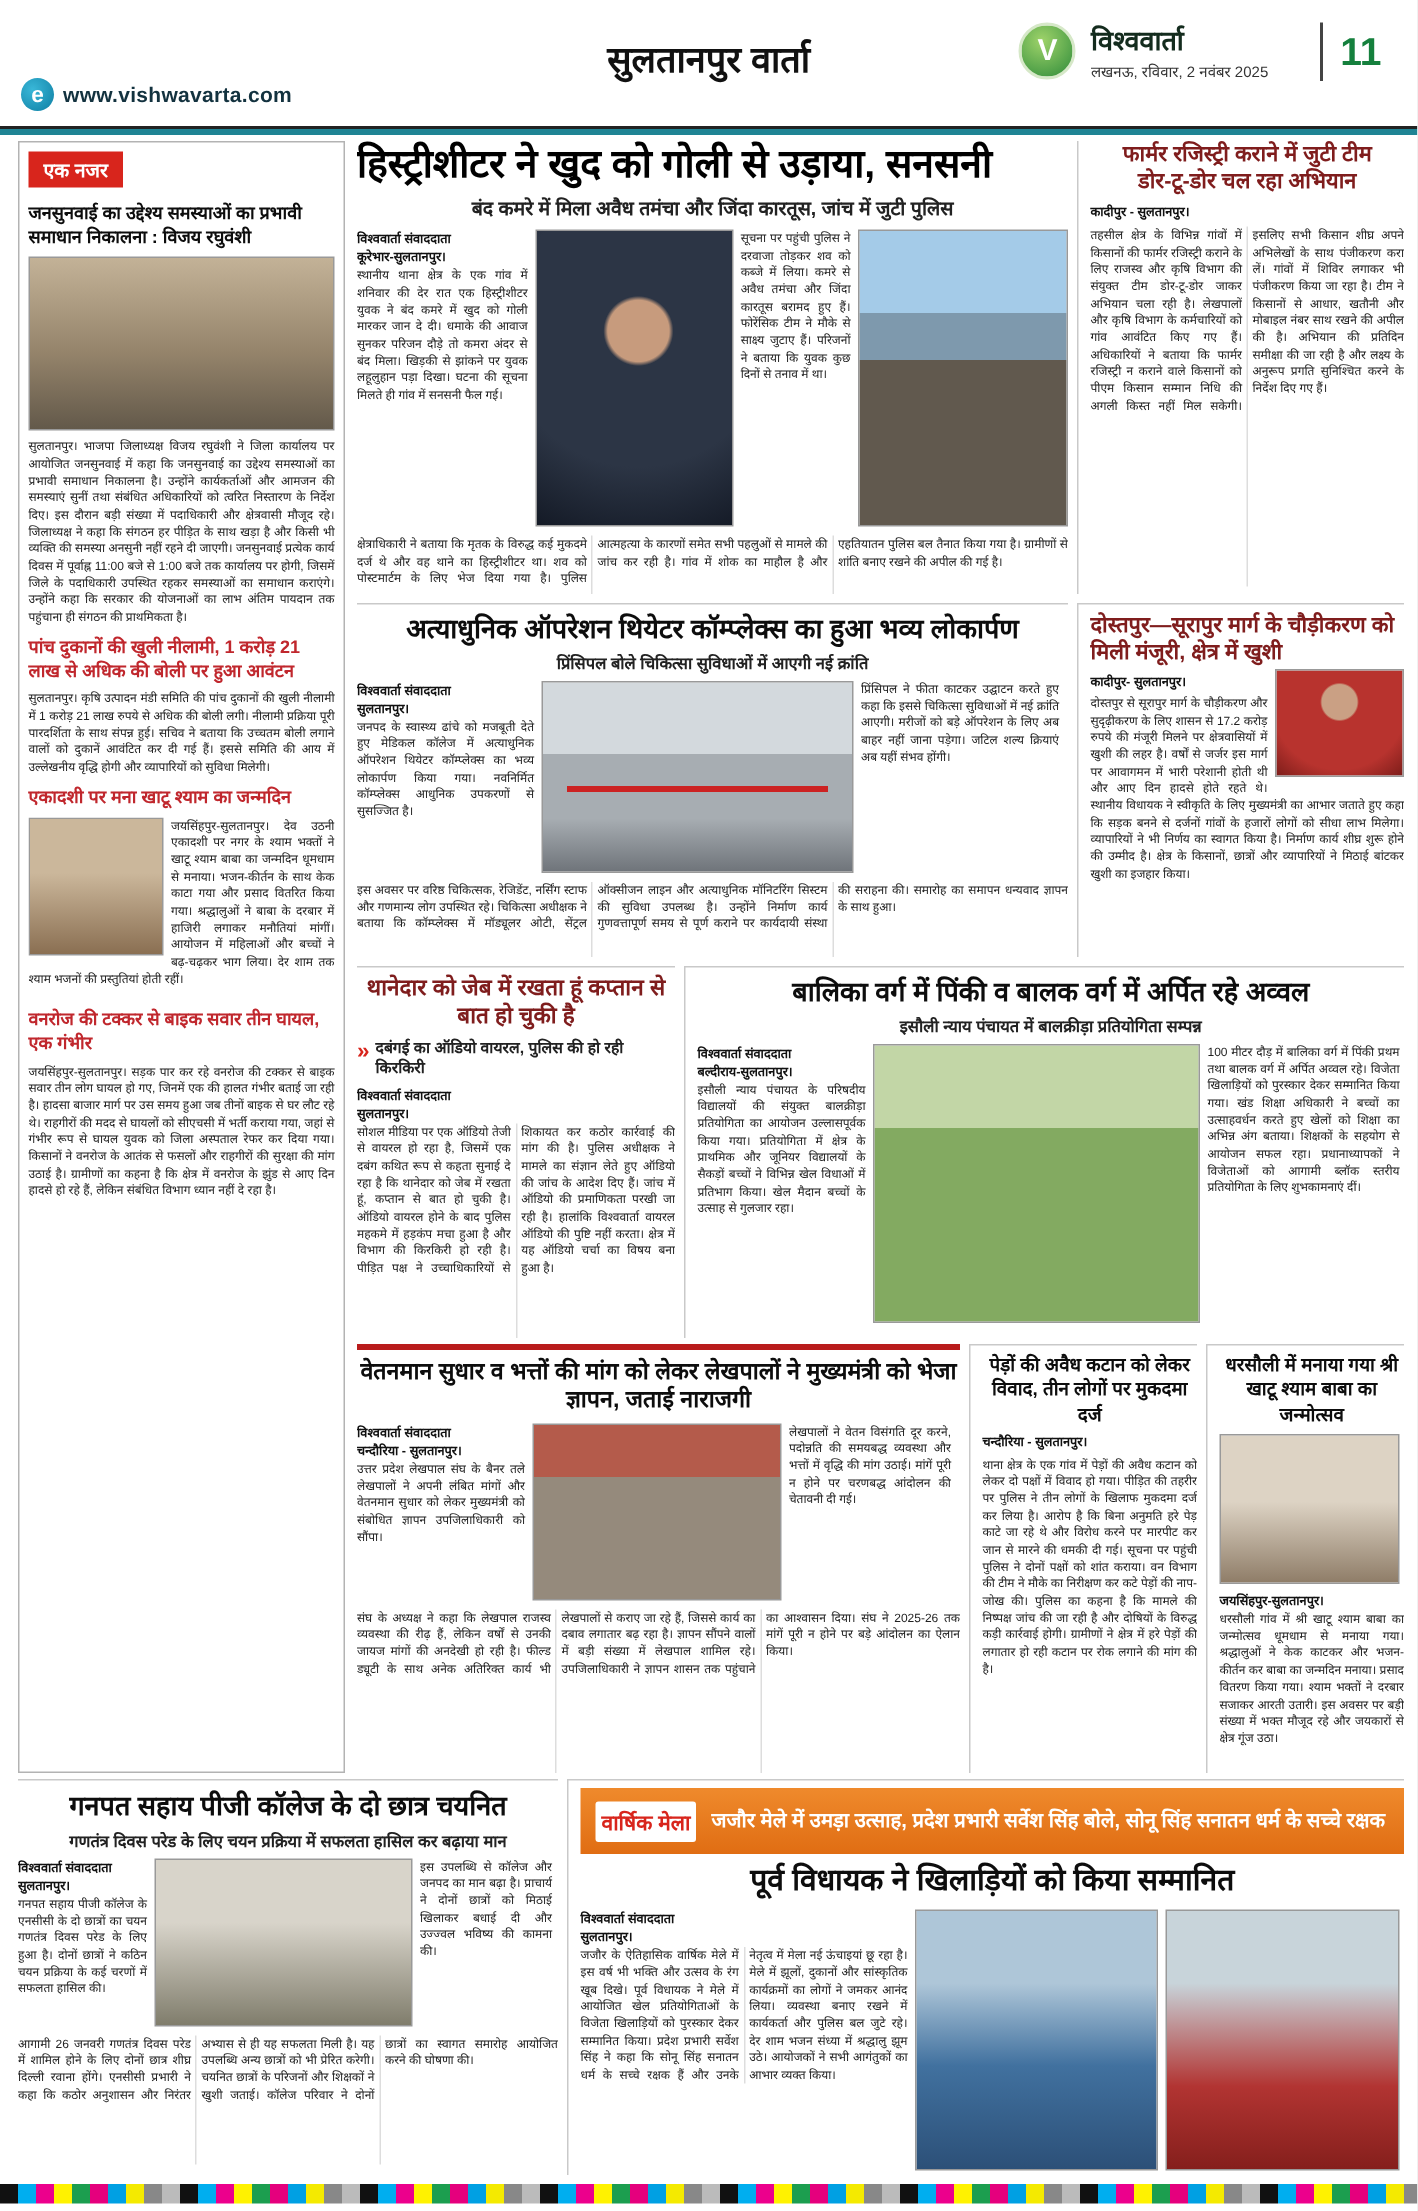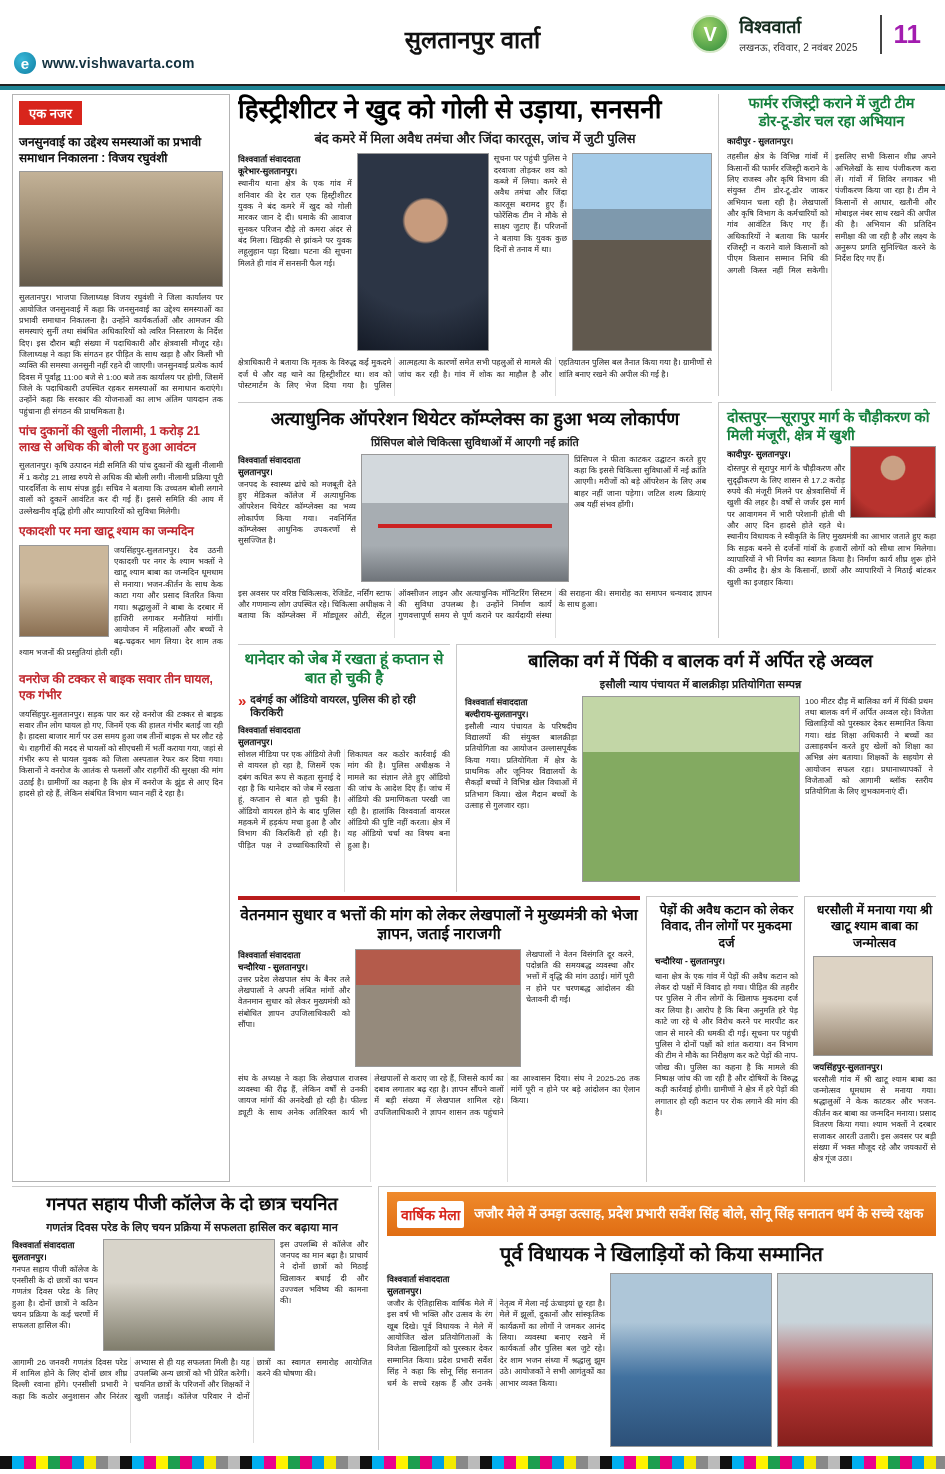--- a/index.html
+++ b/index.html
@@ -11,27 +11,27 @@
   .hd { position:absolute; left:0; top:0; width:945px; height:86px; border-bottom:2px solid #222; }
   .hd::after { content:""; position:absolute; left:0; bottom:-6px; width:945px; height:4px; background:#1f8494; }
   .hd-left { position:absolute; left:14px; bottom:10px; display:flex; align-items:center; gap:6px; }
   .elogo { width:22px; height:22px; border-radius:50%; background:radial-gradient(circle at 35% 35%, #39b7d8, #0f7fa3); color:#fff; font-weight:bold; font-size:15px; display:flex; align-items:center; justify-content:center; }
   .site { font-weight:bold; font-size:14px; color:#13323f; letter-spacing:.2px; }
   .hd-center { position:absolute; left:0; right:0; top:22px; text-align:center; font-size:24px; font-weight:bold; color:#111; }
   .hd-right { position:absolute; right:18px; top:14px; display:flex; align-items:center; gap:10px; }
   .vlogo { width:38px; height:38px; border-radius:50%; background:radial-gradient(circle at 40% 30%, #9fd36a, #2e8b3a); color:#fff; font-weight:bold; font-size:20px; display:flex; align-items:center; justify-content:center; border:2px solid #d6e8c8; }
   .mast-name { font-size:18px; font-weight:bold; color:#142c1e; }
   .mast-date { font-size:10px; color:#333; margin-top:2px; }
-  .pageno { font-size:26px; font-weight:bold; color:#a21caf; border-left:2px solid #444; padding:4px 6px 4px 12px; margin-left:12px; }
+  .pageno { font-size:26px; font-weight:bold; color:#15803d; border-left:2px solid #444; padding:4px 6px 4px 12px; margin-left:24px; }
 
   
   .blk { position:absolute; overflow:hidden; }
   .hl-xl { font-size:26px; font-weight:bold; text-align:left; line-height:1.2; color:#000000; }
   .hl-lg { font-size:18px; font-weight:bold; text-align:center; line-height:1.25; color:#0d0d0d; }
-  .hl-md { font-size:14.5px; font-weight:bold; line-height:1.25; color:#15803d; }
+  .hl-md { font-size:14.5px; font-weight:bold; line-height:1.25; color:#7f1d1d; }
   .hl-sm { font-size:12px; font-weight:bold; line-height:1.3; color:#0d0d0d; }
   .sub { font-size:13px; font-weight:bold; text-align:center; color:#222; margin-top:4px; }
   .sub-sm { font-size:11px; font-weight:bold; text-align:center; color:#222; margin-top:3px; }
   .byline { font-size:8.5px; font-weight:bold; color:#111; margin-bottom:1px; }
   .dateline { font-size:8.5px; font-weight:bold; color:#111; margin-bottom:2px; }
   .body { font-size:8px; line-height:1.42; text-align:justify; color:#222; }
   .cols2 { column-count:2; column-gap:7px; column-rule:1px solid #ddd; }
   .cols3 { column-count:3; column-gap:7px; column-rule:1px solid #ddd; }
   .red { color:#c0272d; }
   .row { display:flex; gap:5px; }

